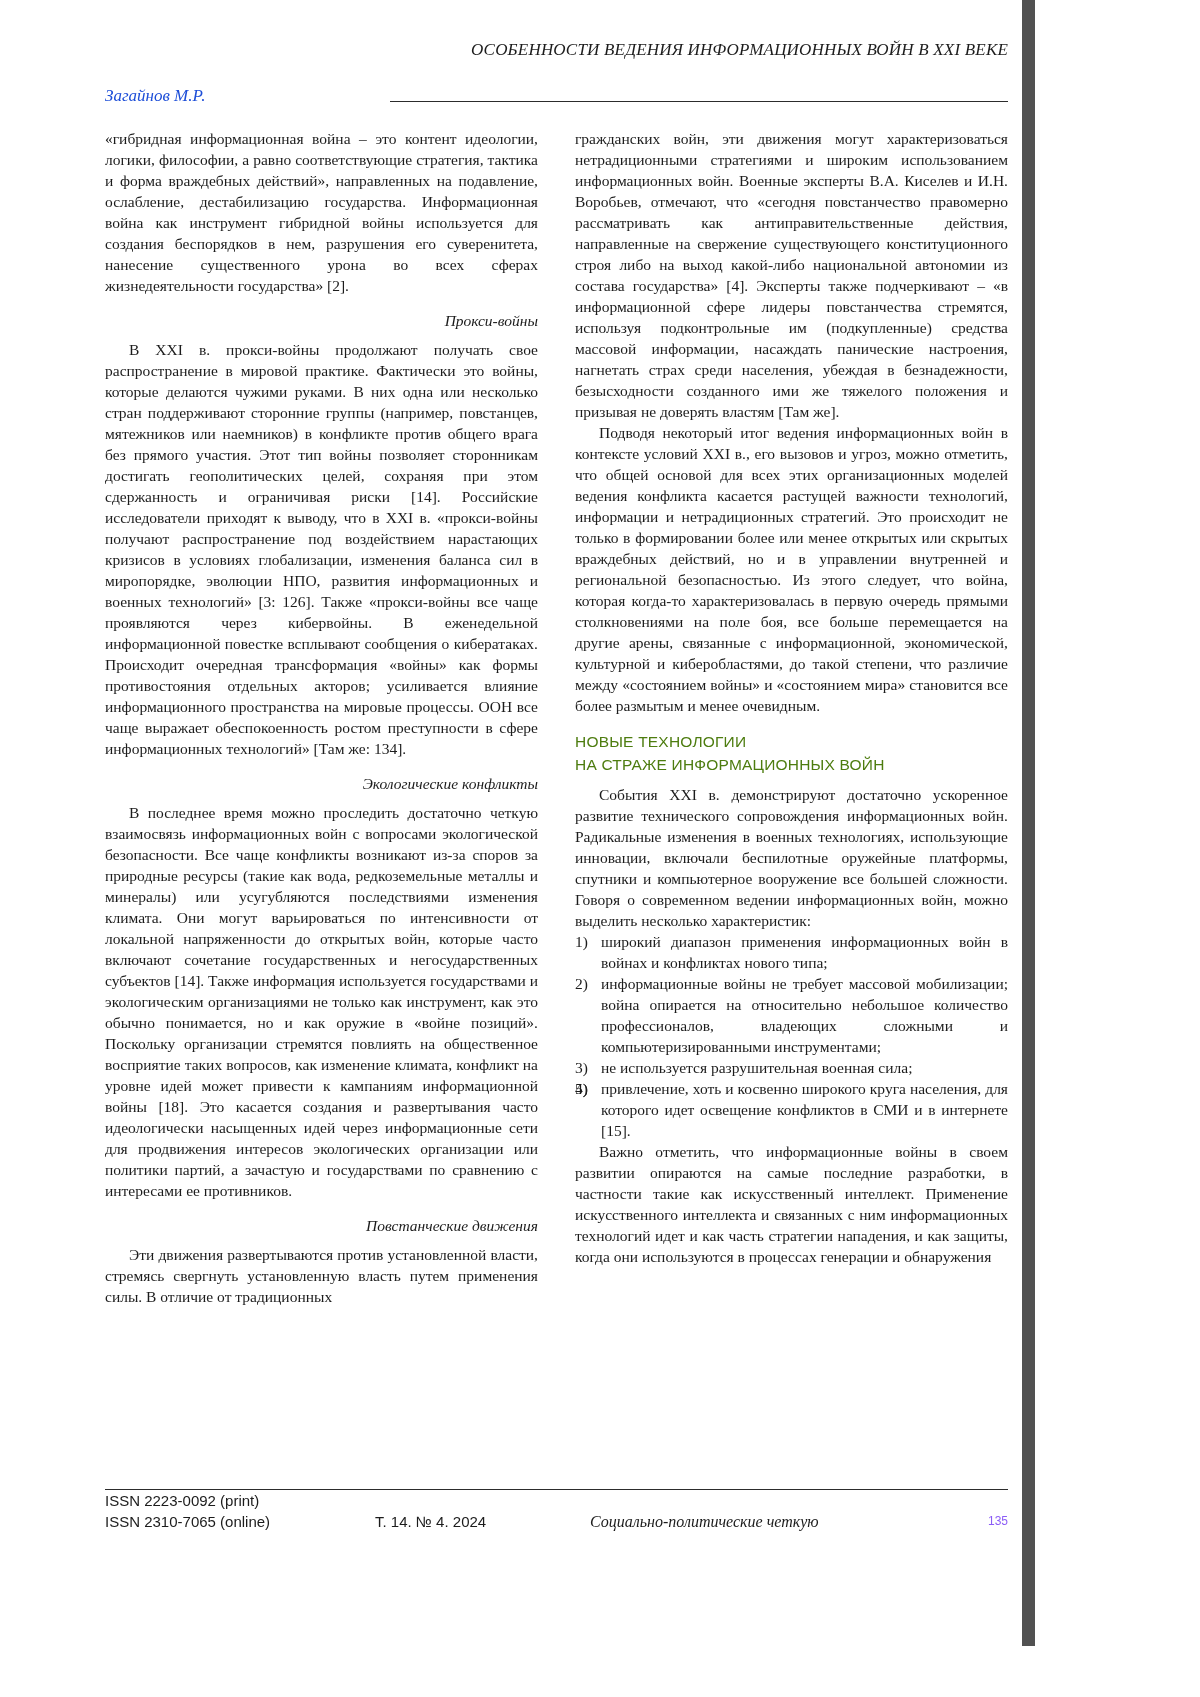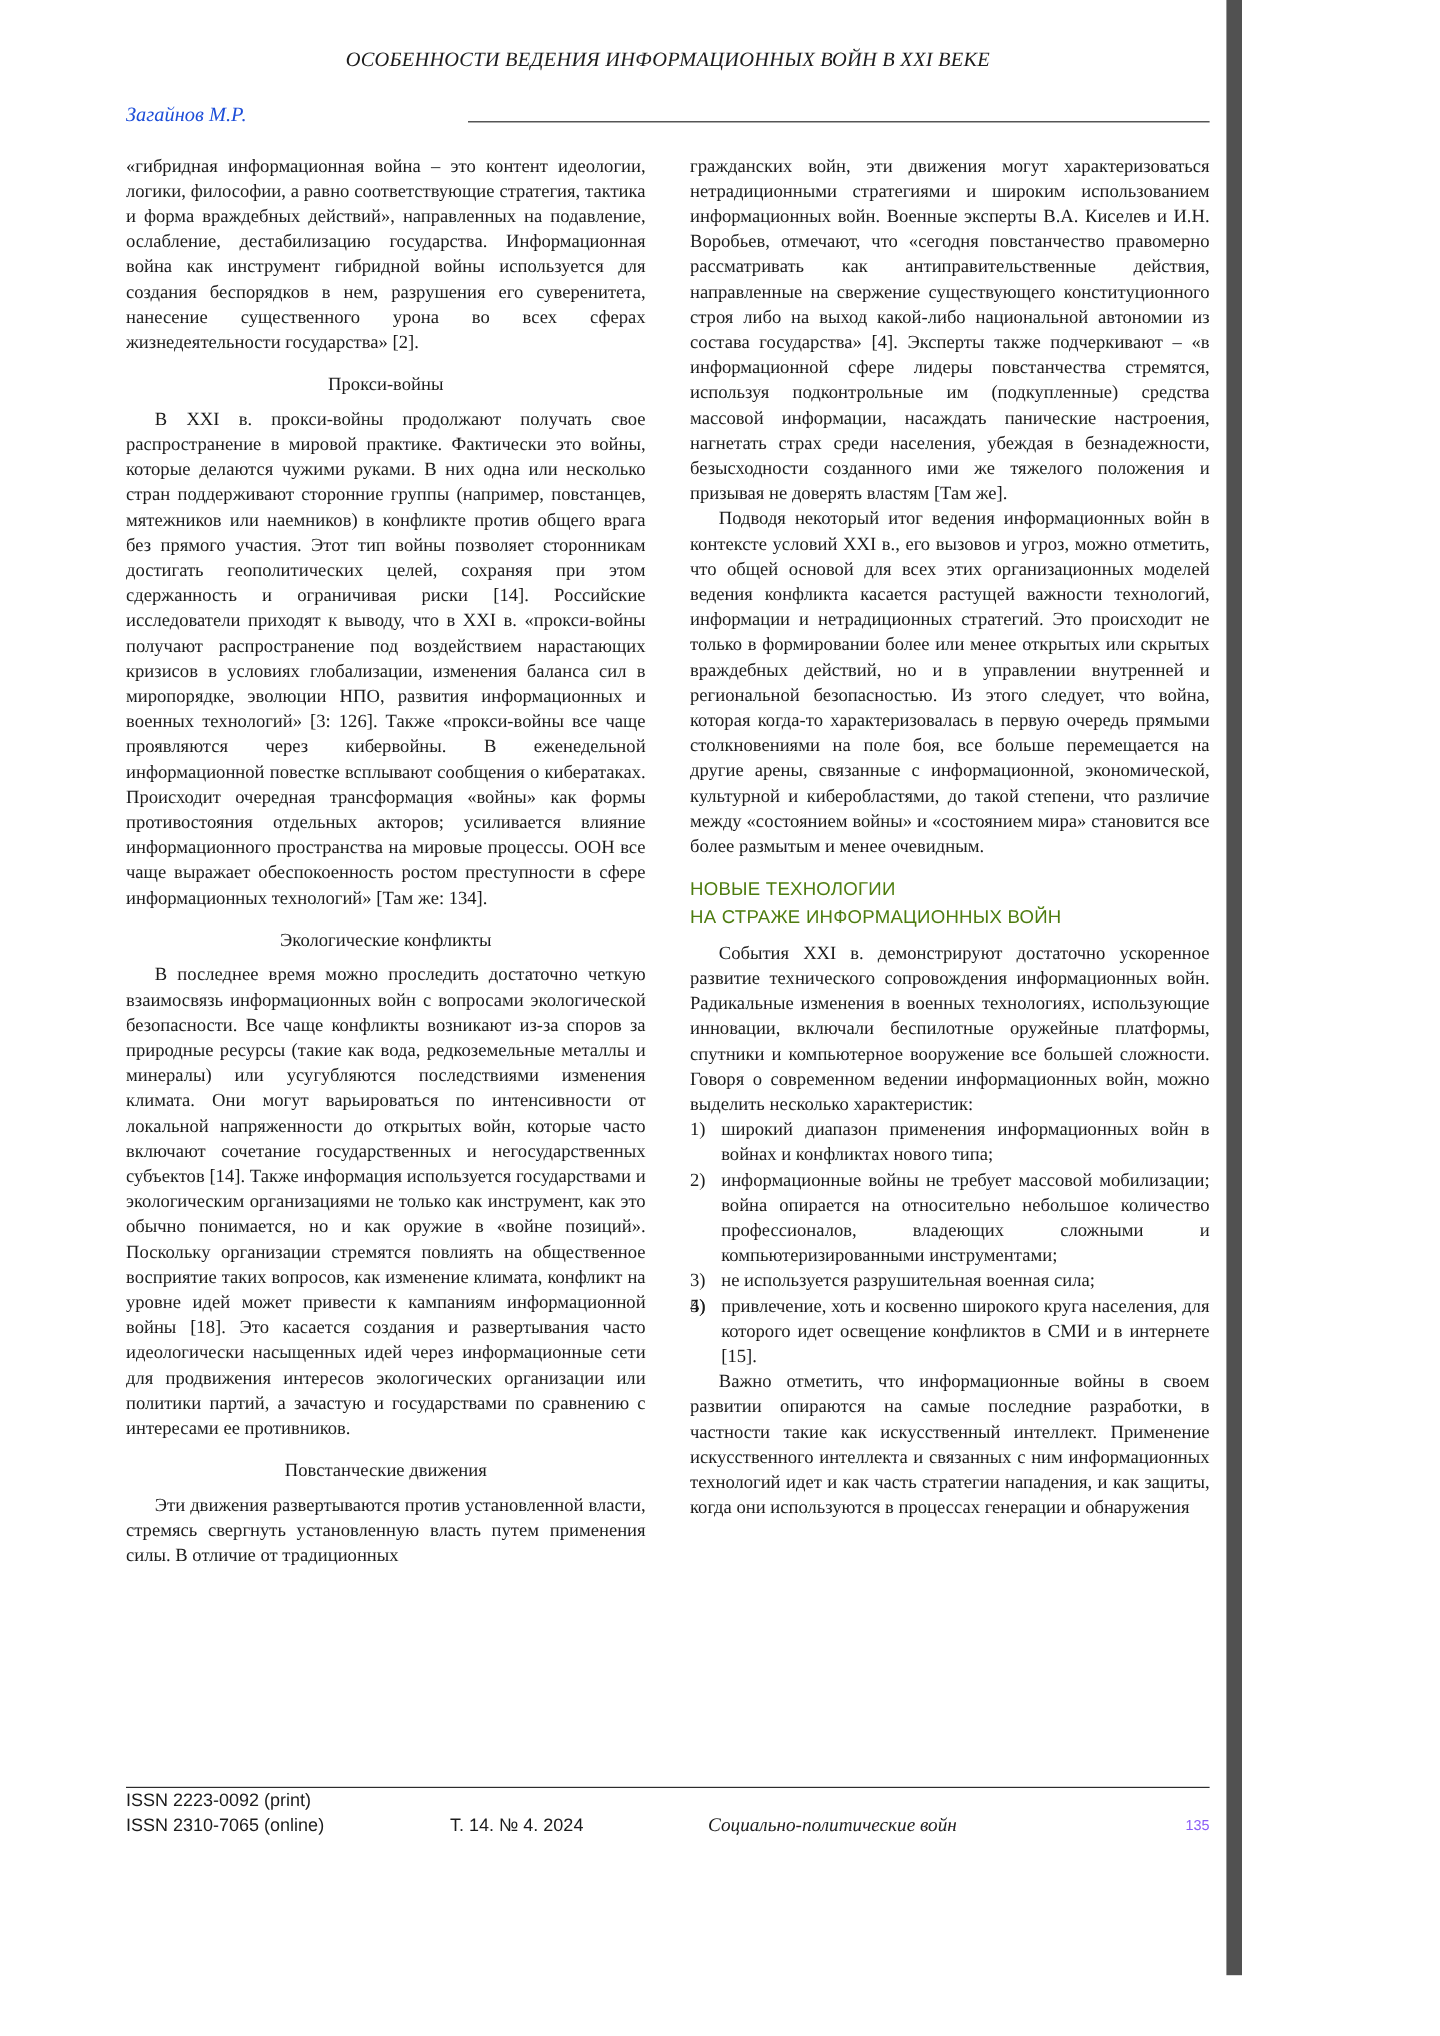--- a/index.html
+++ b/index.html
@@ -15,21 +15,21 @@
 
   
   .edge-bar {
     position: absolute; left: 1022px; top: 0; width: 13px; height: 1646px;
     background: #515151;
   }
 
   
   .running-title {
     position: absolute; top: 40px; left: 105px; width: 903px;
-    text-align: center; font-style: italic; font-size: 17px; color: #1c1c1c;
+    text-align: right; font-style: italic; font-size: 17px; color: #1c1c1c;
     letter-spacing: 0.2px;
   }
   .author-name {
     position: absolute; top: 86px; left: 105px;
     font-style: italic; font-size: 17px; color: #1d4ed8;
   }
   .header-rule {
     position: absolute; top: 101px; left: 390px; width: 618px; height: 0;
     border-top: 1.4px solid #2c2c2c;
   }
@@ -43,21 +43,21 @@
 
   .para {
     margin: 0; font-size: 15.5px; line-height: 21px;
     text-align: justify; hyphens: auto; -webkit-hyphens: auto;
   }
   .para.indent { text-indent: 24px; }
   .para + .para { margin-top: 0; }
 
   .subheading {
     margin: 14px 0 8px 0; font-size: 15.5px; line-height: 21px;
-    font-weight: normal; text-align: center;
+    font-style: italic; font-weight: normal; text-align: right;
   }
   .caps-heading {
     margin: 14px 0 8px 0;
     font-family: "Liberation Sans", "DejaVu Sans", sans-serif;
     font-size: 15.5px; line-height: 23px; font-weight: normal;
     letter-spacing: 0.2px; color: #4d7c0f;
   }
   .caps-heading div { white-space: nowrap; }
 
   .numbered-list { margin: 0; }
@@ -158,17 +158,17 @@
   </main>
 
   <div class="footer-rule"></div>
 
   <footer class="footer">
     <div class="issn-block">
       <div>ISSN 2223-0092 (print)</div>
       <div>ISSN 2310-7065 (online)</div>
     </div>
     <div class="volume-issue">Т. 14. № 4. 2024</div>
-    <div class="journal-name">Социально-политические войн</div>
+    <div class="journal-name">Социально-политические четкую</div>
     <div class="page-number">135</div>
   </footer>
 
 </div>
 
 </body></html>

